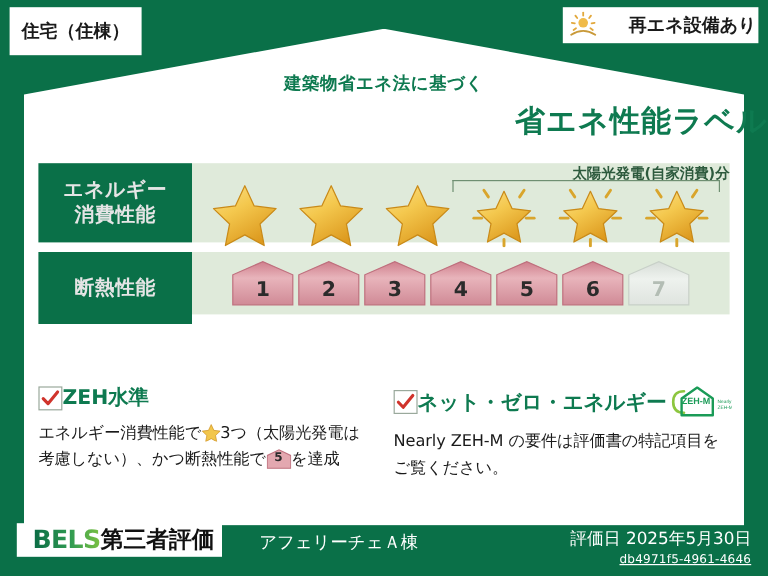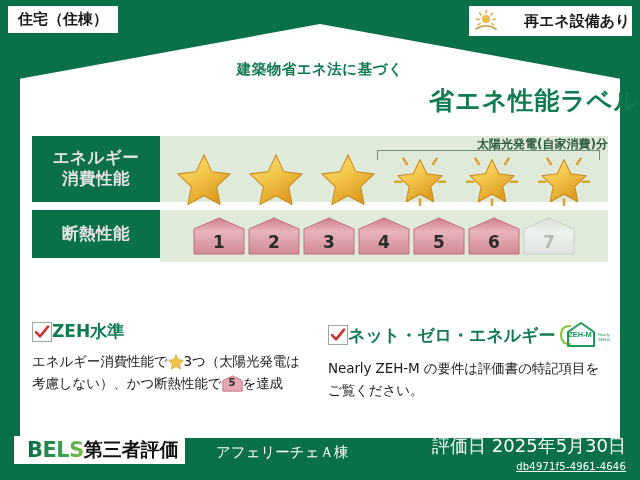--- a/index.html
+++ b/index.html
@@ -15,21 +15,21 @@
   }
 
   
   .tag-box {
     position: absolute;
     background: #ffffff;
     display: flex; align-items: center; justify-content: center;
     z-index: 6;
   }
   #tag-housing {
-    left: 8px; top: 6px; width: 110px; height: 27px;
+    left: 8px; top: 6px; width: 110px; height: 40px;
   }
   #tag-housing .tag-text {
     font-size: 15px; font-weight: bold; color: #1a1a1a; letter-spacing: 0px;
   }
   #tag-renewable {
     right: 8px; top: 6px; width: 163px; height: 30px;
     padding-left: 4px; justify-content: flex-start; gap: 5px;
   }
   #tag-renewable .tag-text {
     font-size: 15px; font-weight: bold; color: #1a1a1a; margin-left: 20px;
@@ -94,21 +94,21 @@
     border-top: 1.4px solid #6f8f72;
   }
   #solar-bracket-label {
     position: absolute; left: 42%; right: 0; top: 0px;
     text-align: right;
     font-size: 12px; font-weight: bold; color: #2d5a3d;
     letter-spacing: 0px;
   }
 
   
-  #row-insulation .perf-label { height: 48px; }
+  #row-insulation .perf-label { height: 60px; }
   #row-insulation .perf-scale { height: 52px; }
   #house-strip {
     position: absolute; inset: 0;
     display: flex; align-items: center; justify-content: center;
     gap: 1px; padding: 0 8px;
   }
   .house-badge {
     width: 54px; height: 40px; position: relative;
     display: flex; align-items: flex-end; justify-content: center;
   }
@@ -167,21 +167,21 @@
     background: linear-gradient(90deg, #0a6b45 0%, #2f9a52 55%, #7cc242 100%);
     -webkit-background-clip: text; background-clip: text; color: transparent;
   }
   #building-name {
     position: absolute; left: 216px; bottom: 18px;
     font-size: 14.5px; color: #ffffff; font-weight: normal;
   }
   #eval-block {
     position: absolute; right: 14px; bottom: 8px; text-align: right; color: #ffffff;
   }
-  #eval-date { font-size: 18px; }
+  #eval-date { font-size: 14px; }
   #eval-id { font-size: 10px; margin-top: 3px; letter-spacing: 0.2px; text-decoration: underline; }
 </style>
 </head>
 <body>
 
 <div id="label-root">
 
   <div id="body-house"></div>
 
   <div class="tag-box" id="tag-housing">

